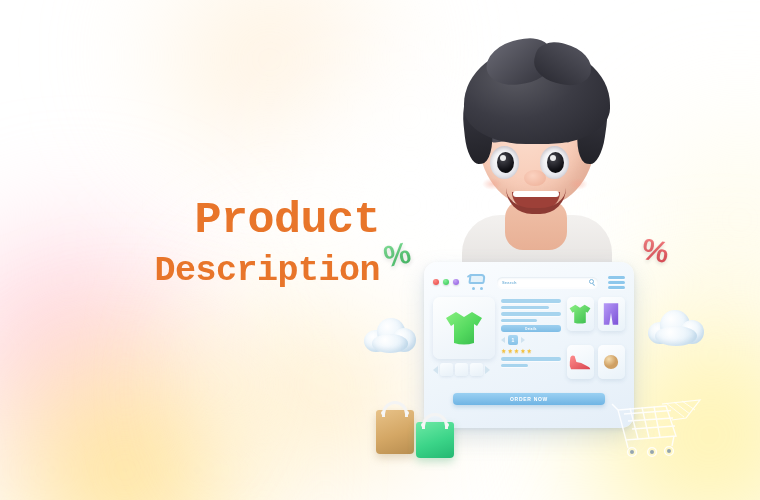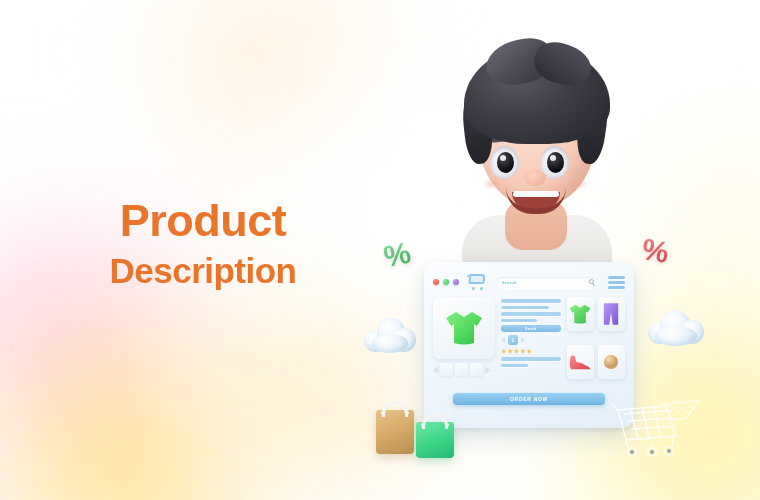--- a/index.html
+++ b/index.html
@@ -31,23 +31,24 @@
                       background:radial-gradient(circle at 50% 60%, rgba(255,225,185,.60) 0%, rgba(255,243,220,.30) 50%, rgba(255,255,255,0) 75%); }
   .blob-yellow-right{ left:560px;  top:290px;  width:330px; height:320px;
                       background:radial-gradient(circle at 45% 45%, rgba(255,238,140,.90) 0%, rgba(255,245,185,.50) 48%, rgba(255,255,255,0) 74%); }
   .blob-cream-right { left:600px;  top:80px;   width:280px; height:280px;
                       background:radial-gradient(circle at 50% 50%, rgba(255,246,205,.55) 0%, rgba(255,252,232,.25) 50%, rgba(255,255,255,0) 75%); }
   .blob-white-core  { left:230px;  top:40px;   width:360px; height:330px;
                       background:radial-gradient(circle at 50% 50%, rgba(255,255,255,.92) 0%, rgba(255,255,255,.55) 50%, rgba(255,255,255,0) 76%); }
 
   
   #headline {
-    position:absolute; left:43px; top:196px; width:320px;
-    text-align:center;
+    position:absolute; left:60px; top:196px; width:320px;
+    text-align:right;
     z-index:30;
+    font-family:Liberation Mono, monospace;
   }
   #headline .line {
     display:block;
     font-weight:bold;
     font-size:45px;
     line-height:50px;
     letter-spacing:-0.5px;
     color:#E8752A;
     white-space:nowrap;
   }

